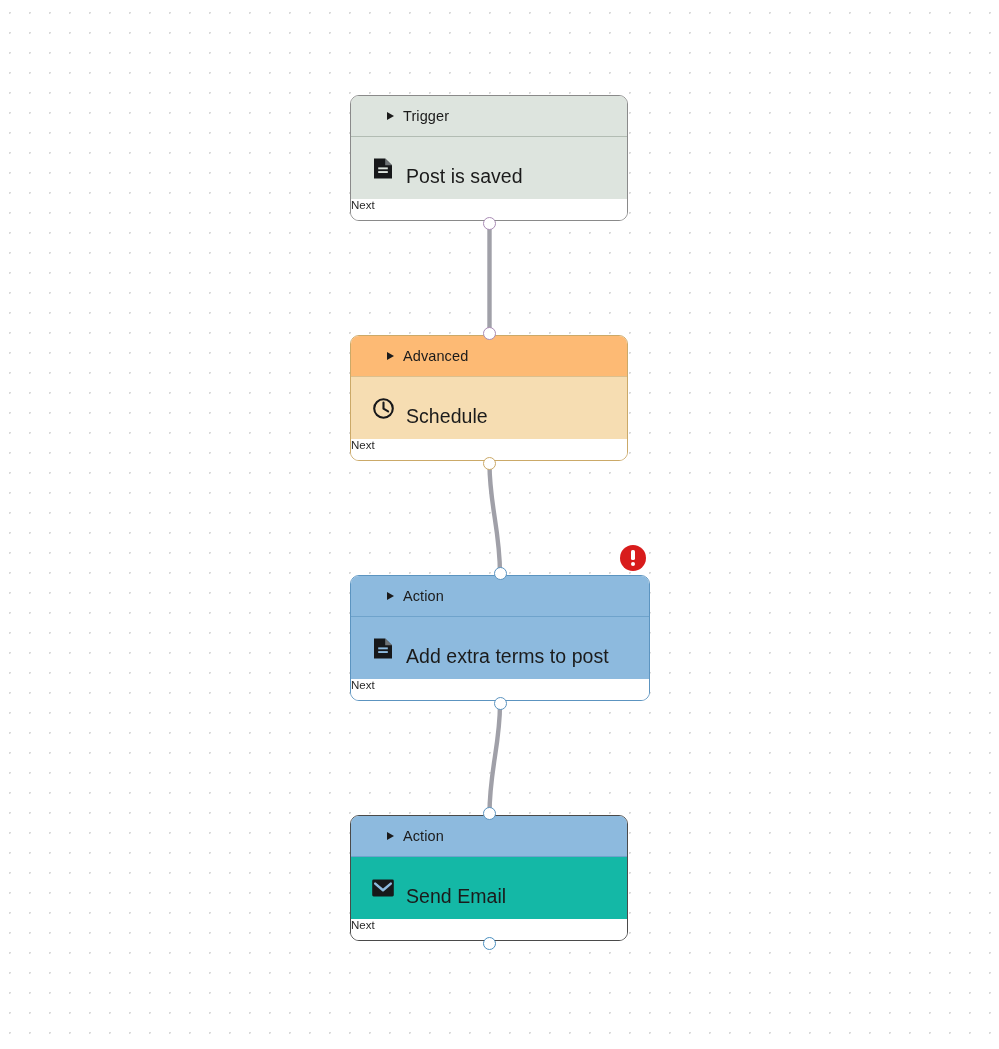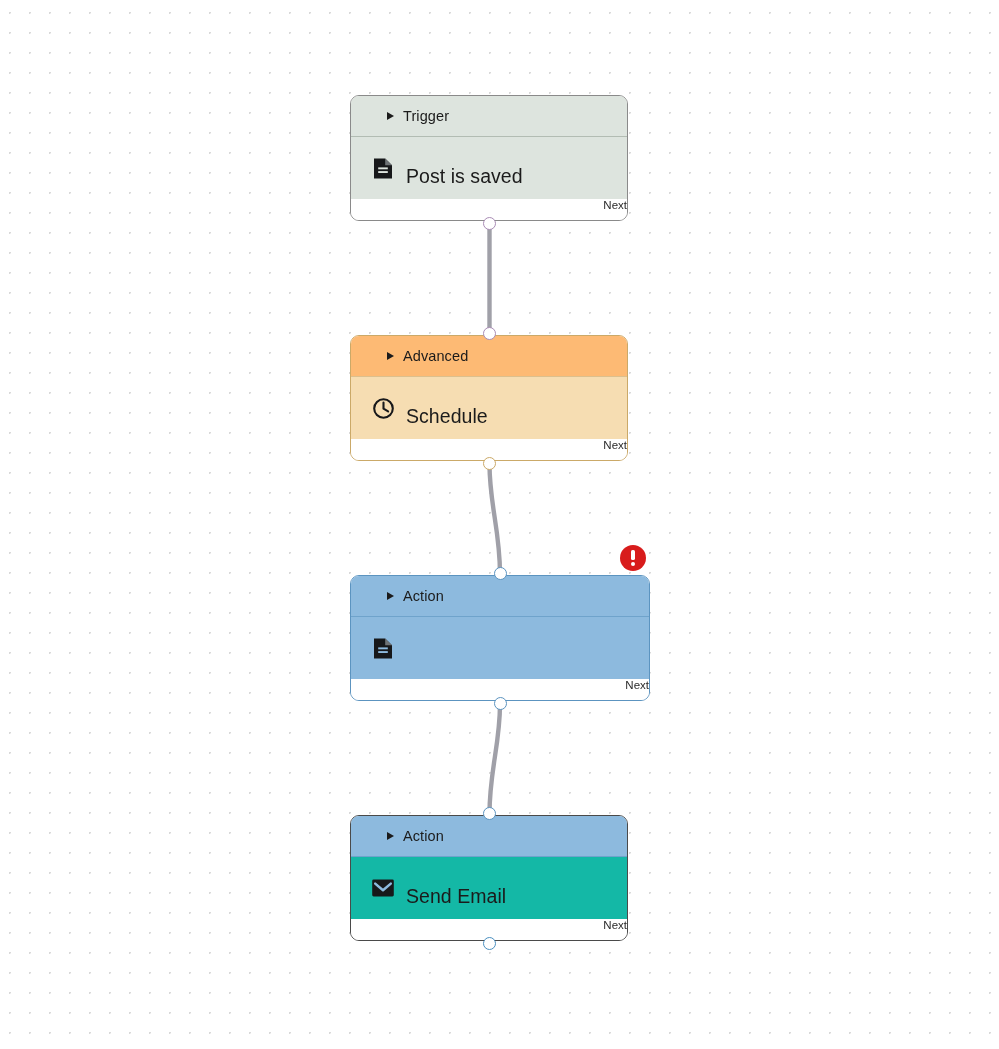--- a/index.html
+++ b/index.html
@@ -93,21 +93,21 @@
     white-space: nowrap;
     letter-spacing: 0.05px;
     margin-top: 16px;
   }
   .node-footer {
     box-sizing: border-box;
     height: 33px;
     background: #ffffff;
     display: flex;
     align-items: flex-start;
-    justify-content: flex-end;
+    justify-content: flex-start;
     padding-top: 0;
     font-size: 11.5px;
     color: #2a2a2a;
   }
 
   
   .port {
     position: absolute;
     width: 13px;
     height: 13px;
@@ -215,20 +215,21 @@
   <div class="node-divider" style="background:#6fa3cb;"></div>
   <div class="node-body" style="background:#8dbade;">
     <span class="node-icon">
       <svg width="22" height="23" viewBox="0 0 22 23">
         <path d="M2 1.6 h11.2 L20 8.2 V21.4 H2 Z" fill="#17181a"></path>
         <rect x="6.2" y="10.4" width="9.6" height="1.9" fill="#8dbade"></rect>
         <rect x="6.2" y="14.1" width="9.6" height="1.9" fill="#8dbade"></rect>
         <path d="M13.2 1.6 L20 8.2 h-6.8 Z" fill="#6e7275"></path>
       </svg>
     </span>
+    <span class="node-label">Add extra terms to post</span>
   </div>
   <div class="node-footer">
     <span>Next</span>
   </div>
 </div>
 
 <div class="node" style="left:350px; top:815px; width:278px; height:126px; border-color:#4a4a4a;">
   <div class="node-header" style="background:#8dbade;">
     <span class="tri"></span>
     <span>Action</span>

